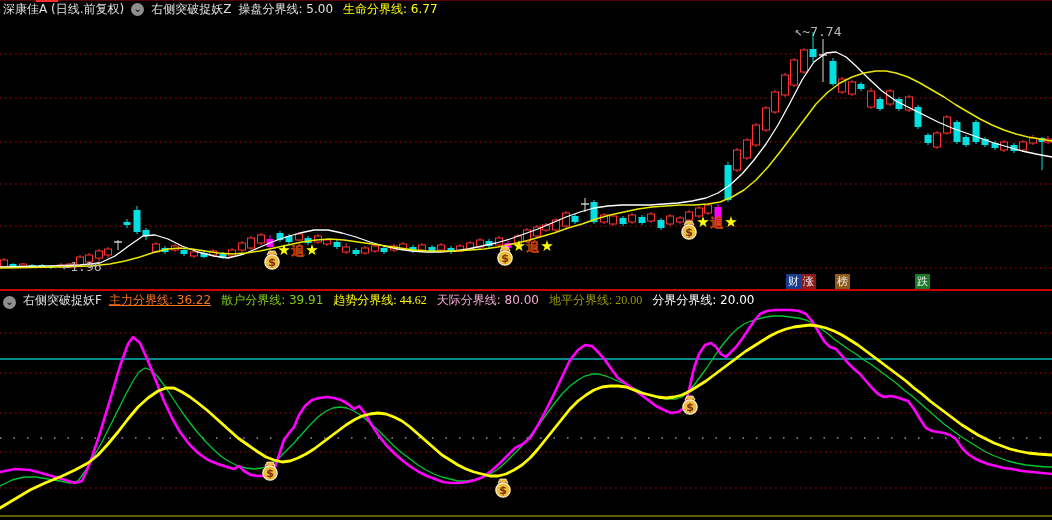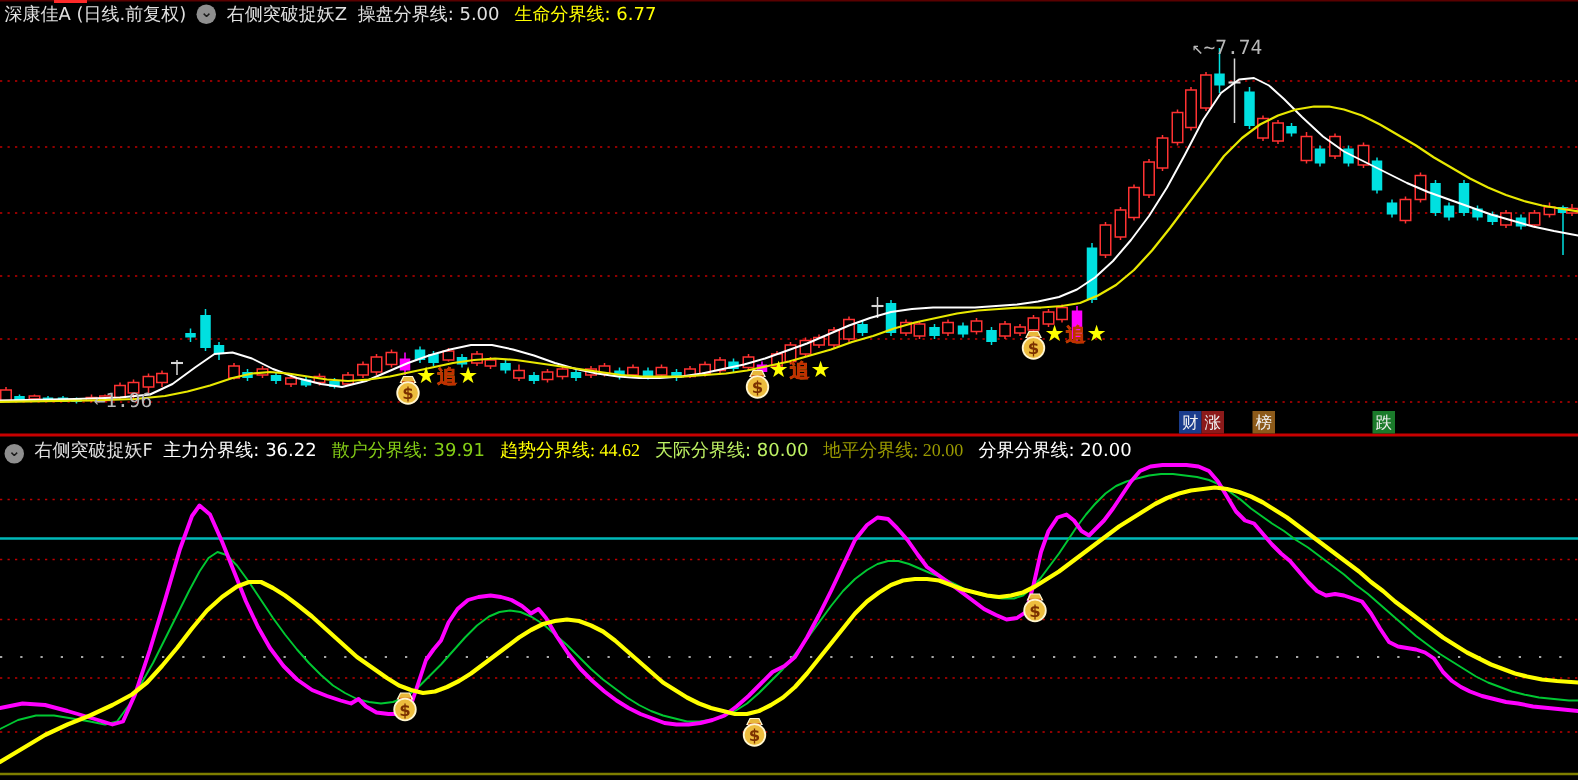--- a/index.html
+++ b/index.html
@@ -328,24 +328,24 @@
         <span class="fld" style="color: rgb(255, 255, 0);">生命分界线: 6.77</span>
       </span>
   </div>
 
   <div class="divider"></div>
 
   <div class="subheader">
     <span class="chev"></span>
     <span>右侧突破捉妖F</span>
     <span class="fldrow" id="sub-fields">
-        <span class="fld" style="color: #ffffff;">主力分界线: 36.22</span>
+        <span class="fld" style="color: #f97316; text-decoration: underline;">主力分界线: 36.22</span>
         <span class="fld" style="color: #84cc16;">散户分界线: 39.91</span>
         <span class="fld" style="color: rgb(255, 255, 0); font-family: Liberation Serif, serif;">趋势分界线: 44.62</span>
-        <span class="fld" style="color: #bef264;">天际分界线: 80.00</span>
+        <span class="fld" style="color: #f9a8d4;">天际分界线: 80.00</span>
         <span class="fld" style="color: rgb(154, 154, 0); font-family: Liberation Serif, serif;">地平分界线: 20.00</span>
         <span class="fld" style="color: rgb(255, 255, 255);">分界分界线: 20.00</span>
       </span>
   </div>
 
   <div id="badges">
       <div class="badge" style="left: 786px; background: rgb(26, 60, 140);">财</div>
       <div class="badge" style="left: 801px; background: rgb(140, 26, 26);">涨</div>
       <div class="badge" style="left: 835px; background: rgb(140, 90, 26);">榜</div>
       <div class="badge" style="left: 915px; background: rgb(26, 122, 42);">跌</div>

